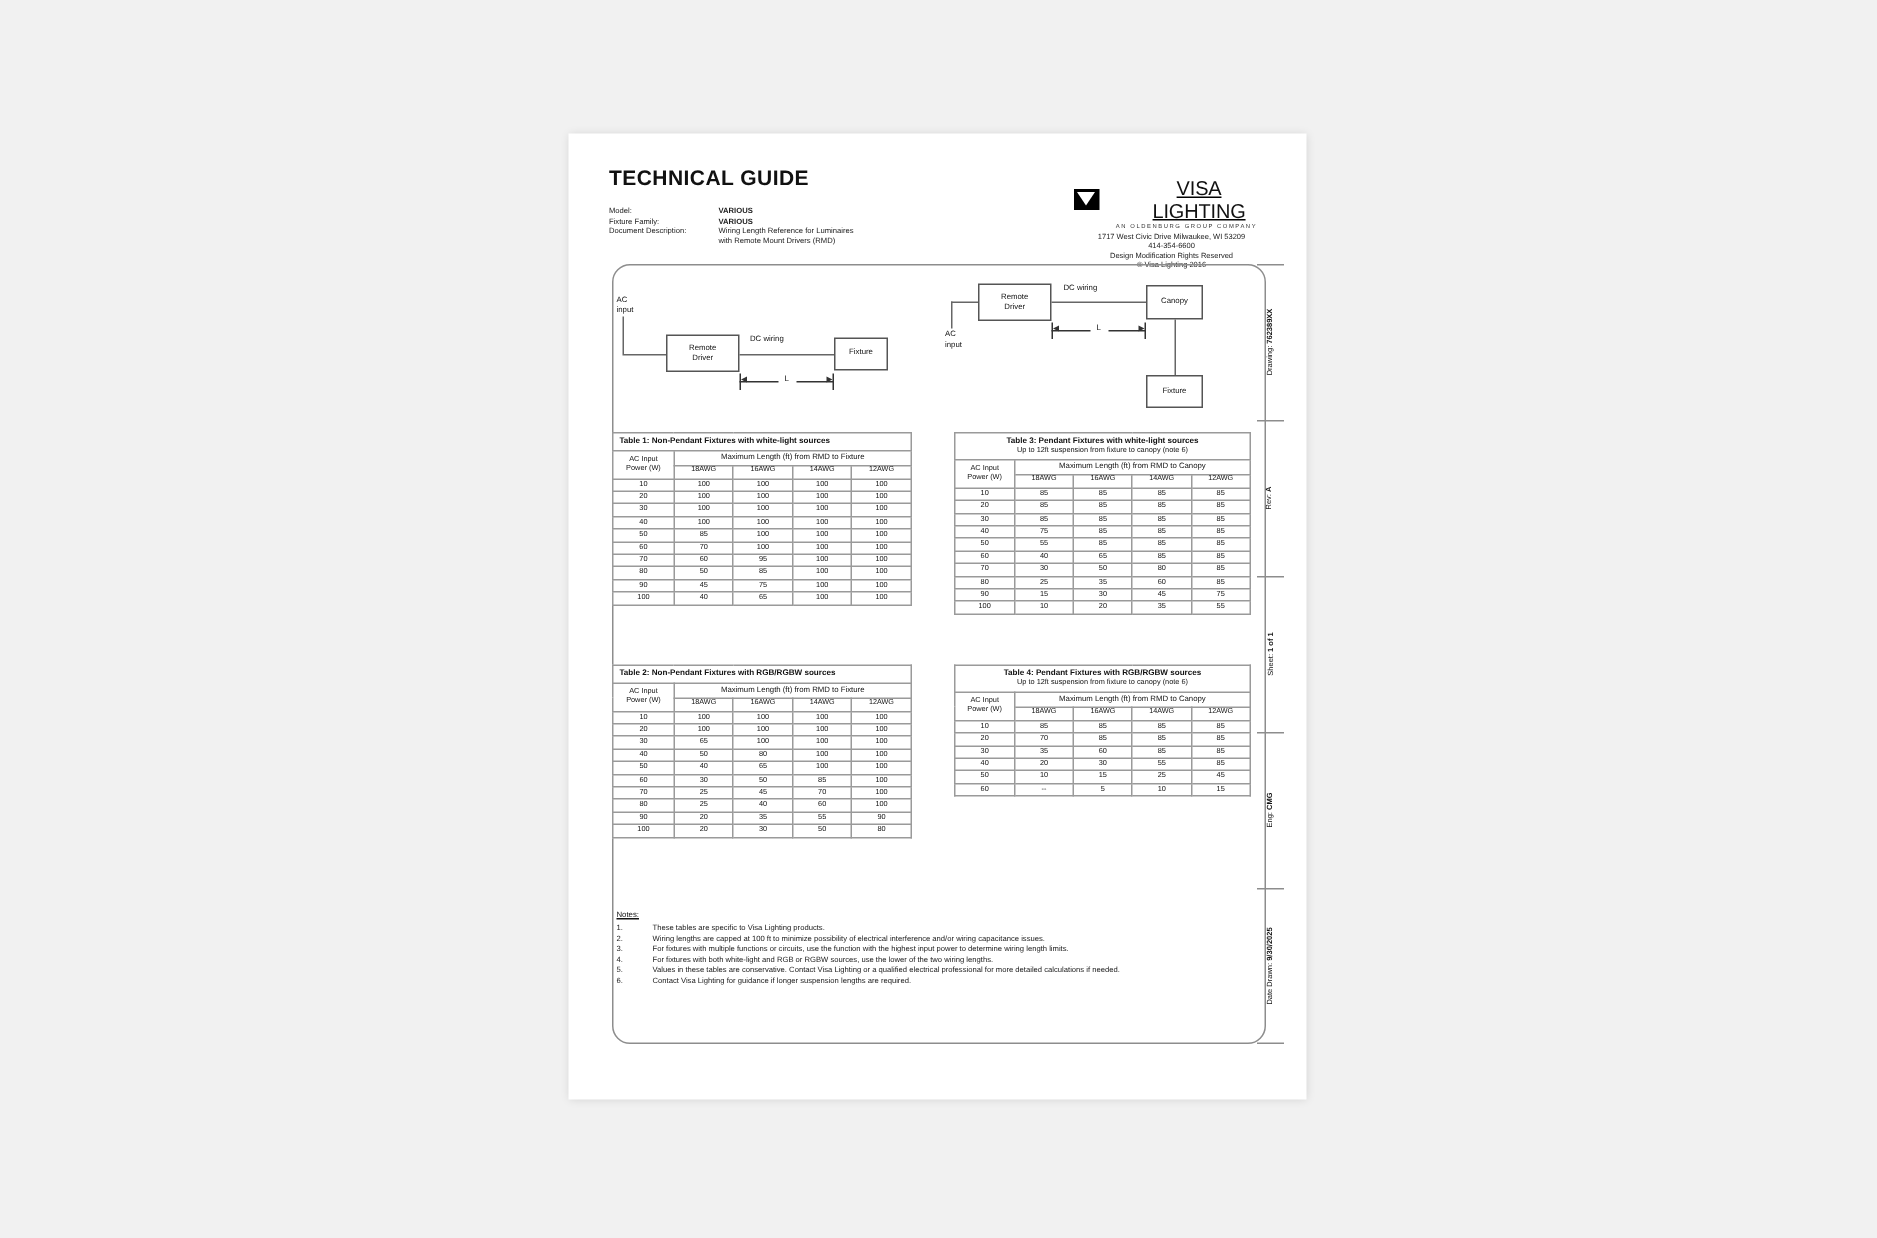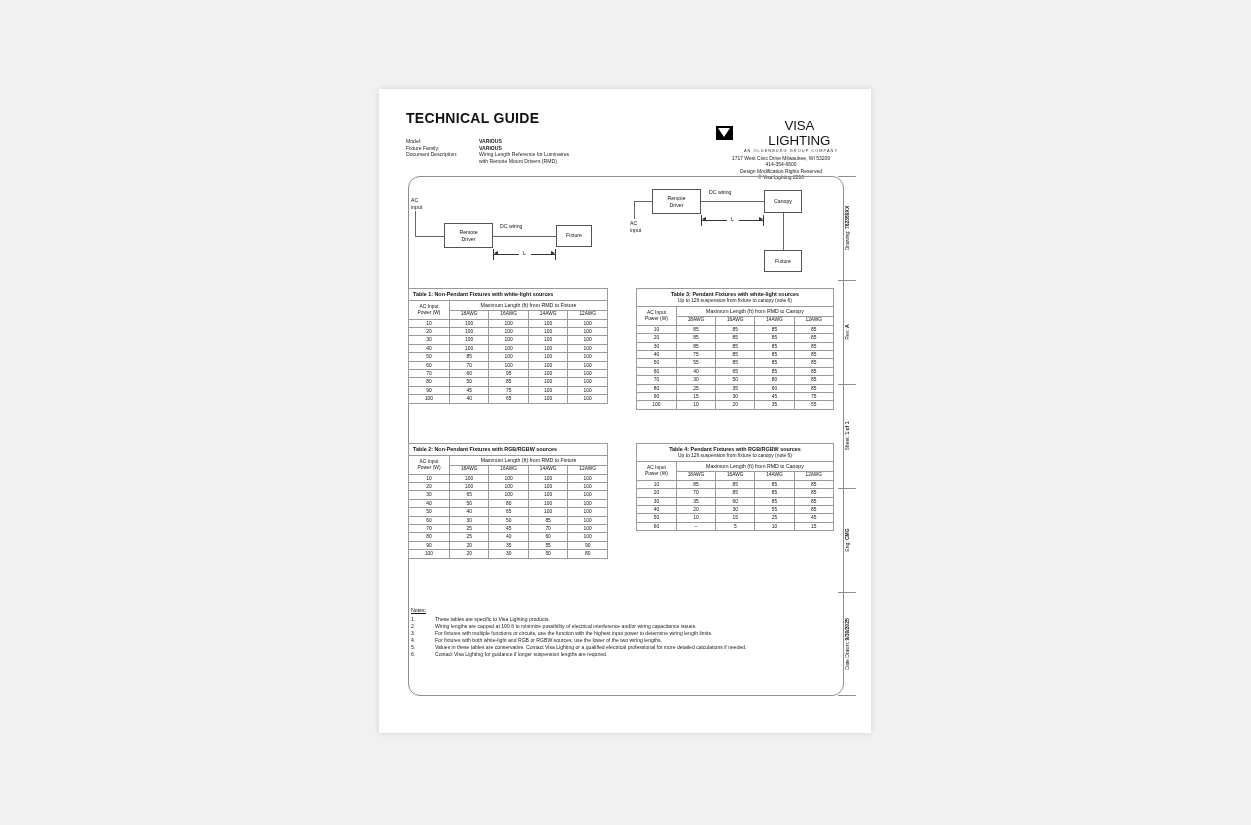--- a/index.html
+++ b/index.html
@@ -39,21 +39,21 @@
   .meta-val { }
   .meta-val.bold { font-weight: bold; }
   .meta-cont { padding-left: 73px; }
 
   
   .logo-wrap {
     position: absolute; left: 337px; top: 29px;
     width: 130px; text-align: center;
   }
   .logo-line {
-    display: flex; align-items: center; justify-content: flex-start; gap: 20px;
+    display: flex; align-items: center; justify-content: flex-start; gap: 20px; text-decoration: underline;
   }
   .logo-mark {
     width: 17px; height: 14px; background: #000;
     display: flex; align-items: flex-start; justify-content: center;
     padding-top: 1.6px;
   }
   .logo-mark .tri {
     width: 0; height: 0;
     border-left: 6.3px solid transparent;
     border-right: 6.3px solid transparent;

